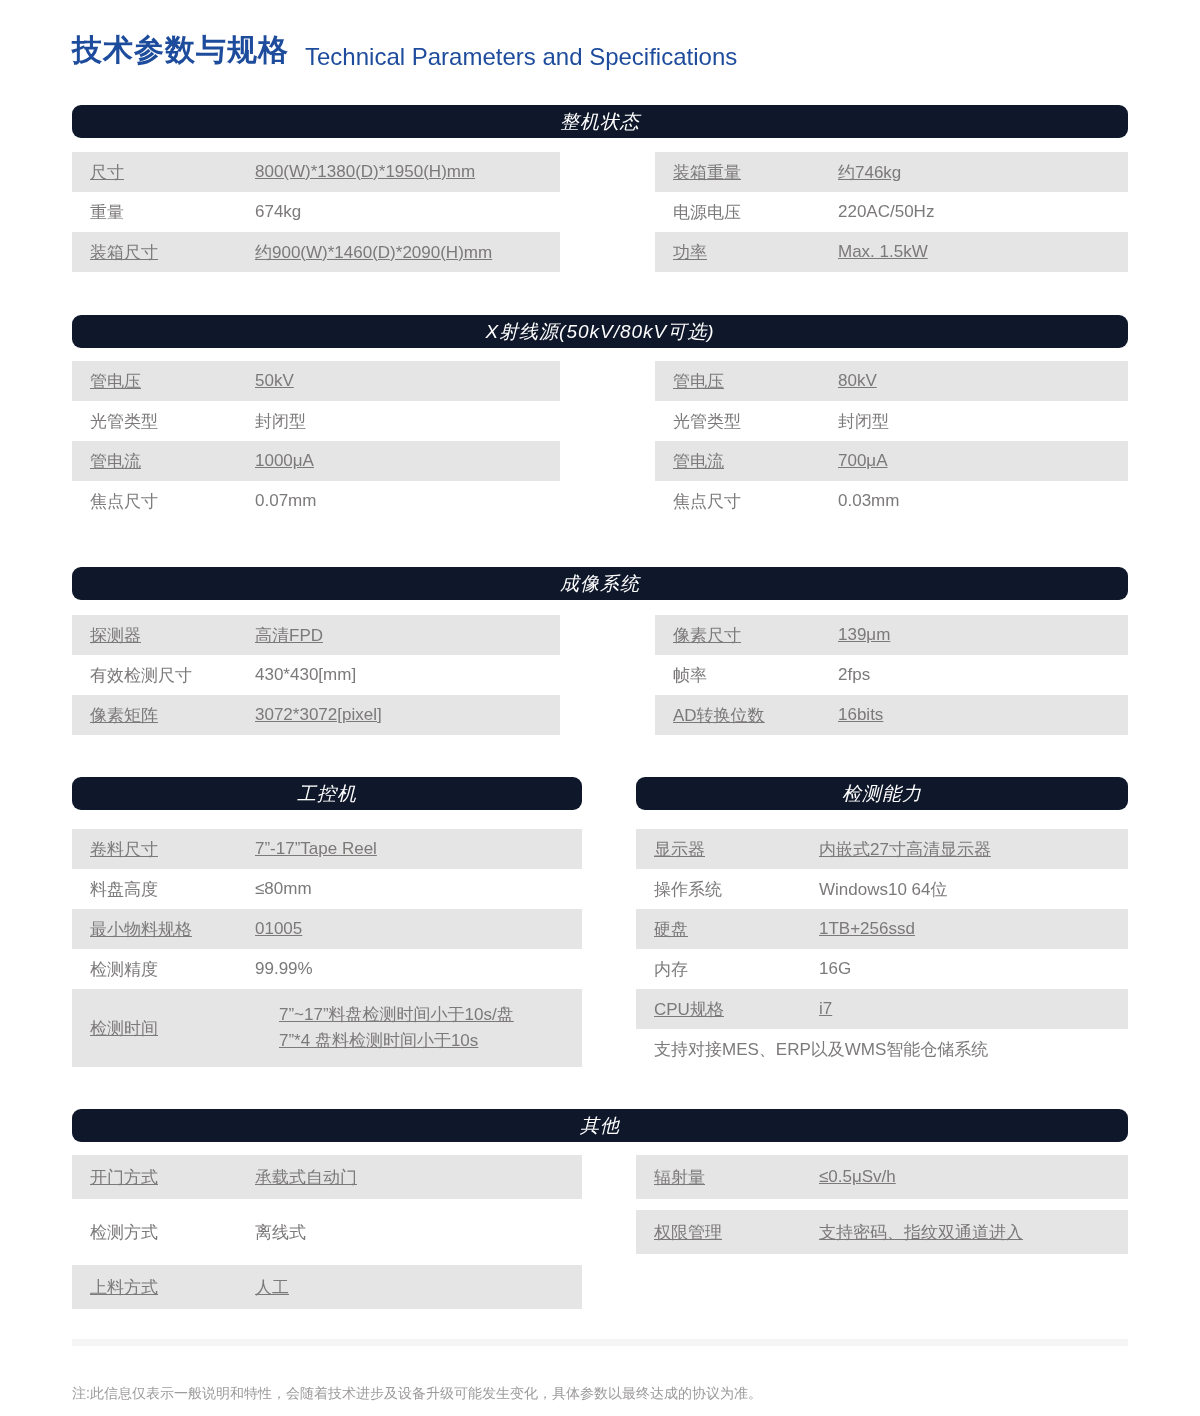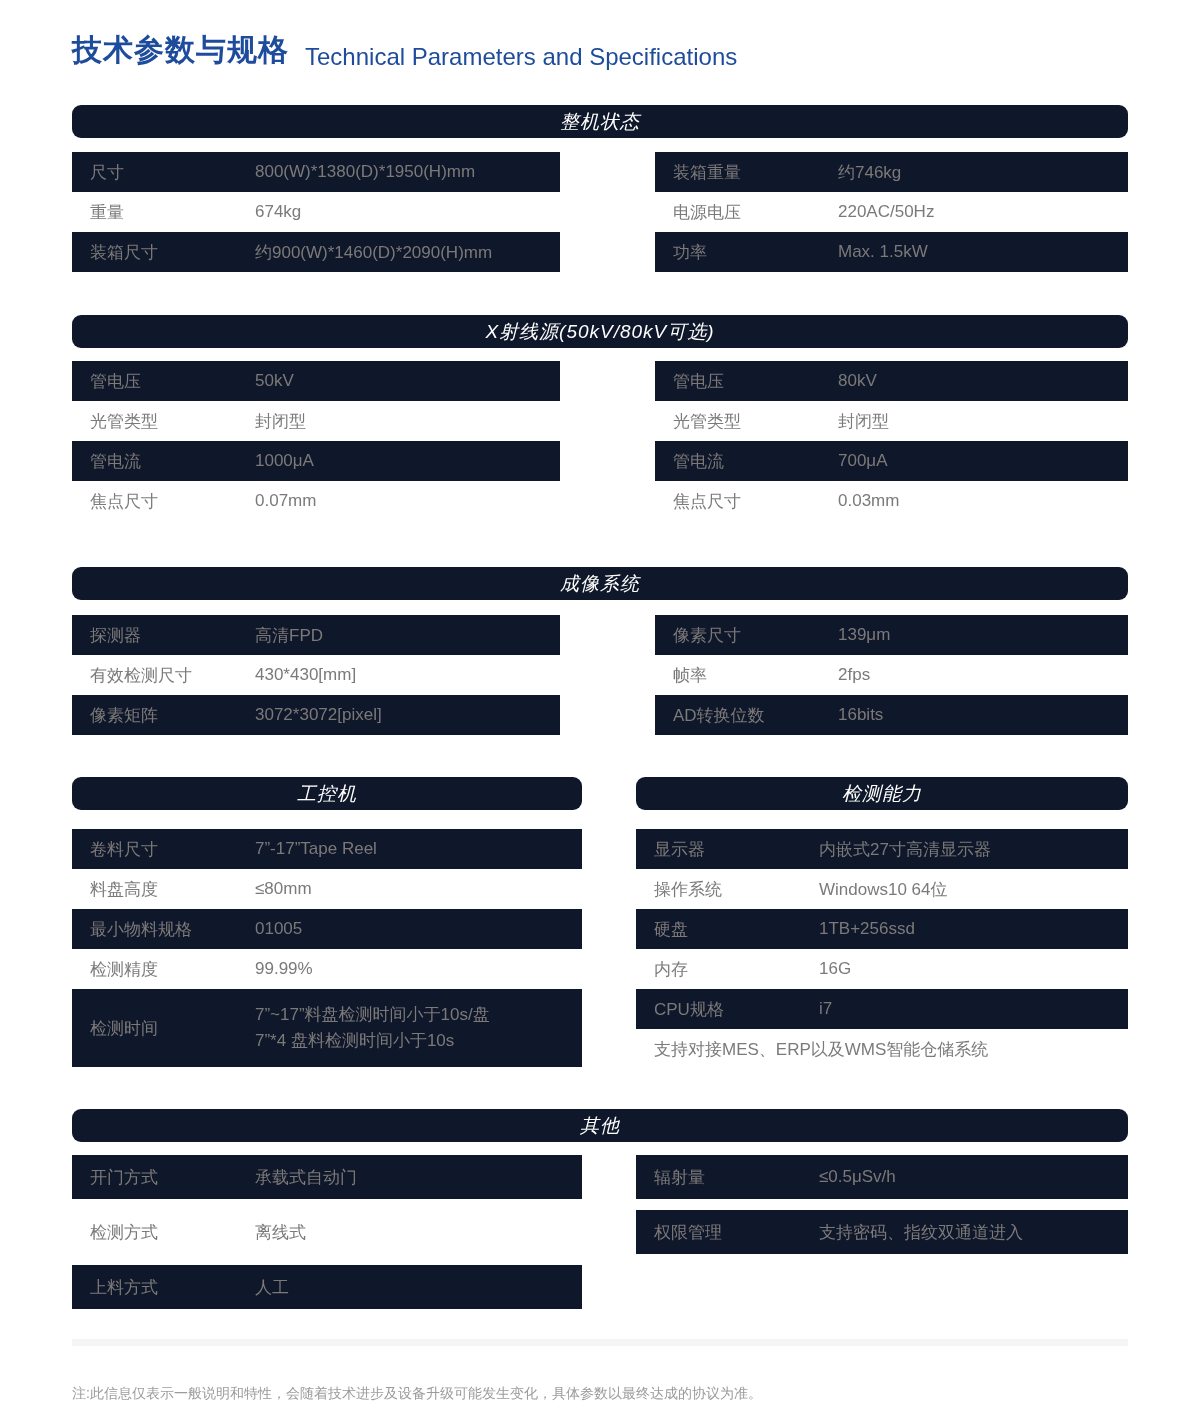--- a/index.html
+++ b/index.html
@@ -14,22 +14,22 @@
        text-align:center;border-radius:9px;letter-spacing:1px;}
 
   .grid{display:grid;}
   .grid.wide{grid-template-columns:488px 473px;column-gap:95px;}
   .grid.narrow{grid-template-columns:510px 492px;column-gap:54px;}
 
   .row{display:flex;align-items:center;height:40px;box-sizing:border-box;padding-left:18px;
        font-size:17px;color:#7c7979;}
   .row .lbl{width:165px;flex:none;}
   .row .val{flex:1;white-space:pre-line;}
-  .row.g{background:#0f172a;}
-  .row.tall{height:78px;}
+  .row.g{background:#e5e5e5;text-decoration:underline;}
+  .row.tall{height:78px;gap:24px;}
   .row.tall .val{line-height:1.55;}
   .note-row{display:flex;align-items:center;height:40px;padding-left:18px;font-size:17px;color:#7c7979;background:#ffffff;}
 
   .spaced .row{height:44px;}
   .spaced .row + .row{margin-top:11px;}
 
   .mt-bar1{margin-top:34px;}
   .mt-grid1{margin-top:14px;}
   .mt-bar2{margin-top:43px;}
   .mt-grid2{margin-top:13px;}

